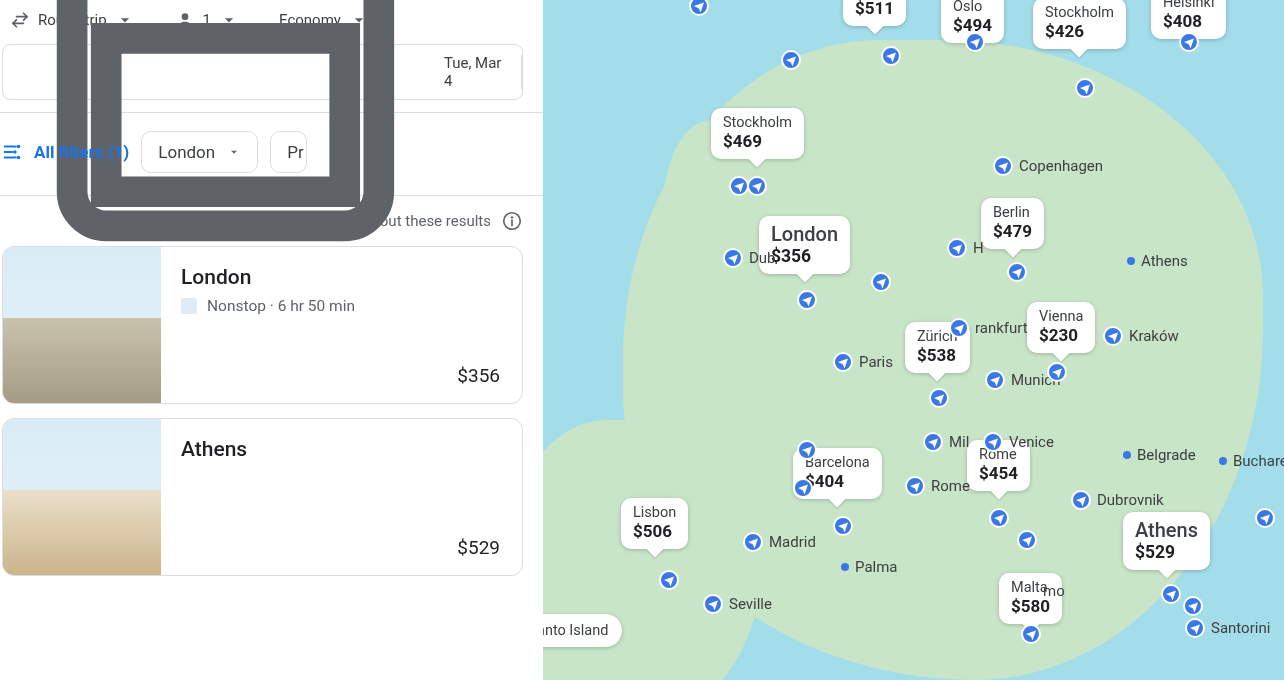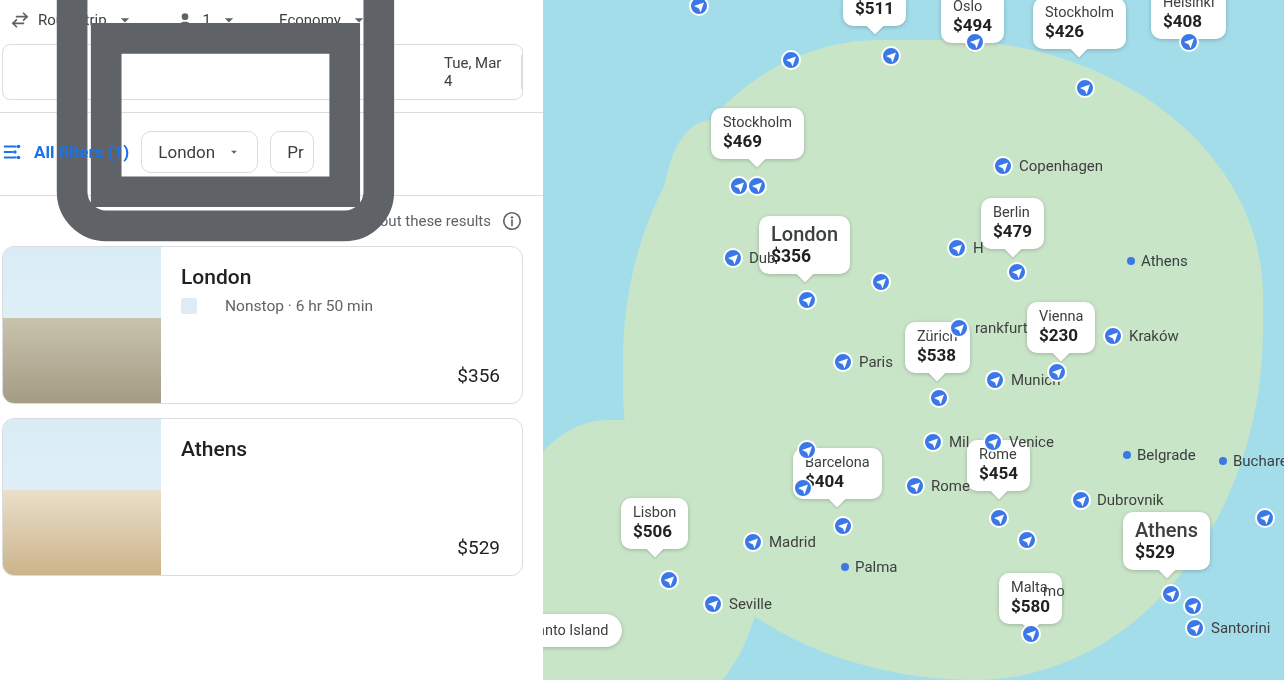--- a/index.html
+++ b/index.html
@@ -27,21 +27,21 @@
   .chip .dd{width:14px;height:14px;fill:#5f6368}
   .about{display:flex;align-items:center;justify-content:flex-end;gap:10px;color:#5f6368;font-size:15px;padding:6px 0 14px 0}
   .about svg{width:22px;height:22px;fill:#5f6368}
   .card{display:flex;border:1px solid #dadce0;border-radius:12px;overflow:hidden;margin-bottom:14px;height:158px}
   .thumb{width:158px;height:158px;flex:0 0 158px;position:relative;background:#cfd8dc}
   .thumb .sky{position:absolute;inset:0;background:linear-gradient(#d9ecf5,#e7f2f8)}
   .thumb .ground{position:absolute;left:0;right:0;bottom:0;height:55%;background:linear-gradient(#c9c2ad,#a39b83)}
   .thumb.ath .ground{background:linear-gradient(#e9dfc9,#cbb38a)}
   .cbody{flex:1;padding:18px 20px 12px 20px;position:relative}
   .cname{font-size:21px;font-weight:500;margin-bottom:8px}
-  .csub{color:#5f6368;font-size:15.5px;display:flex;align-items:center;gap:28px}
+  .csub{color:#5f6368;font-size:15.5px;display:flex;align-items:center;gap:10px}
   .csub .al{width:16px;height:16px;background:#dfeaf5;border-radius:2px;display:inline-block}
   .cprice{position:absolute;right:22px;bottom:16px;font-size:19px}
   
   .land{position:absolute;background:#c9e5c8;border-radius:40% 50% 45% 55%/50% 40% 55% 45%}
   .mlabel{position:absolute;display:flex;align-items:center;gap:6px;font-size:15px;color:#3c4043;white-space:nowrap}
   .mlabel.blue{color:#404040}
   .pin{width:20px;height:20px;border-radius:50%;background:#3b78e7;border:2px solid #fff;display:flex;align-items:center;justify-content:center}
   .pin svg{width:12px;height:12px;fill:#fff}
   .ppin{position:absolute;width:20px;height:20px;border-radius:50%;background:#3b78e7;border:2px solid #fff;display:flex;align-items:center;justify-content:center}
   .ppin svg{width:12px;height:12px;fill:#fff}
@@ -112,21 +112,21 @@
             <circle cx="18" cy="18" r="2" fill="#1a73e8"></circle>
           </svg>
         <span>All filters (1)</span>
       </div>
       <div class="chip">
         <span>London</span>
         <svg class="dd" viewBox="0 0 24 24">
             <path d="M7 10l5 5 5-5z"></path>
           </svg>
       </div>
-      <div class="chip" style="padding-right:9px">
+      <div class="chip" style="padding-right:2px">
         <span>Pr</span>
       </div>
     </div>
 
     <div class="divider"></div>
 
     <div class="about">
       <span>About these results</span>
       <svg viewBox="0 0 24 24">
           <circle cx="12" cy="12" r="9" fill="none" stroke="#5f6368" stroke-width="1.8"></circle>

